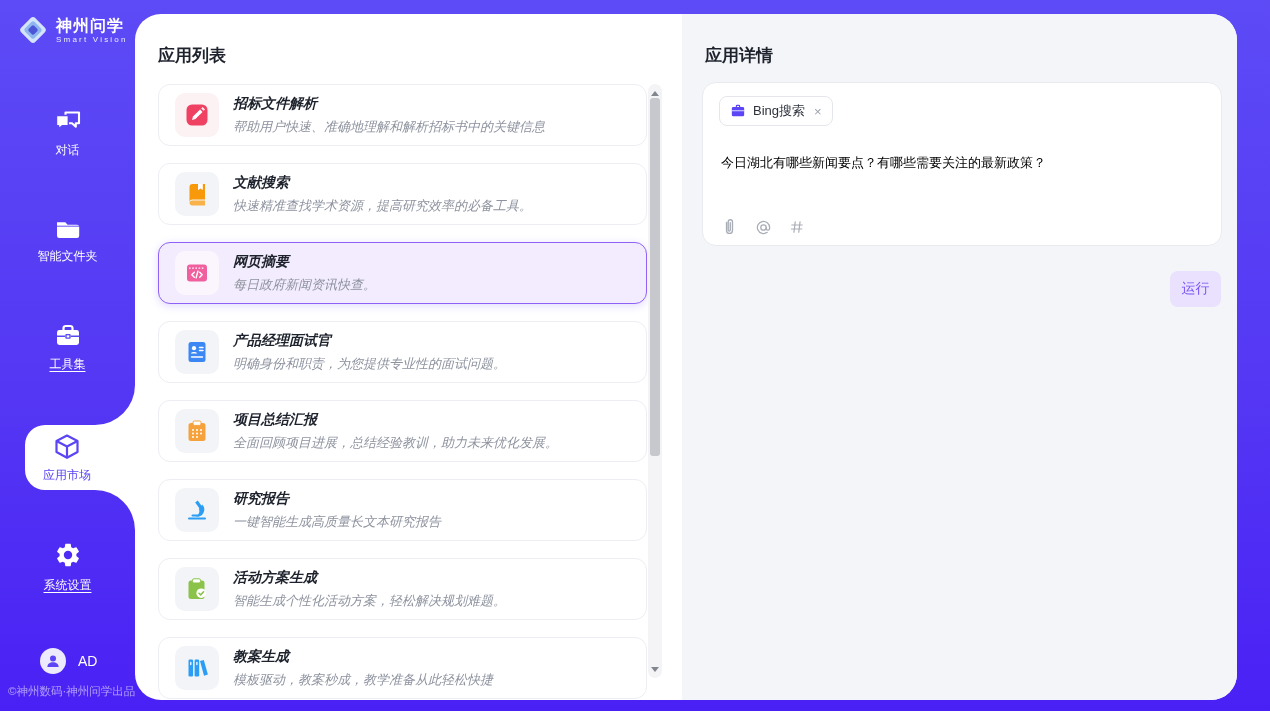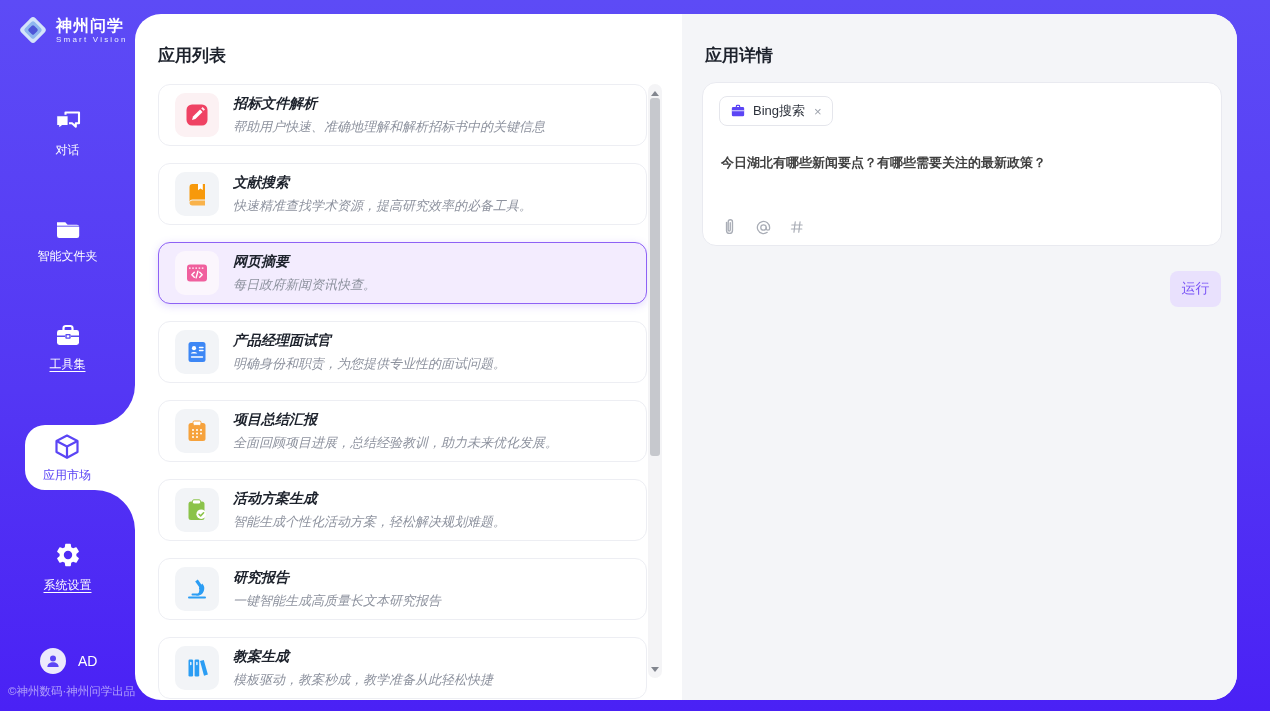--- a/index.html
+++ b/index.html
@@ -83,21 +83,21 @@
   }
   .chip {
     position:absolute; left:16px; top:13px; height:30px; display:inline-flex;
     align-items:center; gap:7px; padding:0 10px; border:1px solid #e5e6ec;
     border-radius:8px; background:#fff; font-size:13px; color:#2c313b; cursor:default;
   }
   .chip-icon { display:flex; align-items:center; }
   .chip-close { color:#9da2ac; font-size:13px; margin-left:2px; cursor:pointer; }
   .query {
     position:absolute; left:18px; top:70px; right:18px; font-size:13px;
-    color:#404040; line-height:1.55;font-weight:bold;
+    color:#000000; line-height:1.55;
   }
   .composer-icons {
     position:absolute; left:18px; top:134px; display:flex; gap:17px; align-items:center;
   }
   .composer-icons .cicon { display:flex; align-items:center; cursor:pointer; }
   .run-btn {
     position:absolute; right:16px; top:257px; width:51px; height:36px;
     background:#e9e1fd; color:#7a55f7; font-size:14px; border-radius:8px;
     display:flex; align-items:center; justify-content:center; cursor:pointer;
   }
@@ -267,44 +267,44 @@
             </g>
           </svg>
         </span>
         <span class="card-text">
           <span class="card-name">项目总结汇报</span>
           <span class="card-desc">全面回顾项目进展，总结经验教训，助力未来优化发展。</span>
         </span>
       </div>
       <div class="card">
         <span class="card-icon">
-          <svg width="24" height="24" viewBox="0 0 24 24">
-            <rect x="3.5" y="3.5" width="16" height="18.5" rx="2.5" fill="#8bc34a"></rect>
-            <rect x="7.5" y="1.8" width="8" height="4.2" rx="1.4" fill="#fff" stroke="#8bc34a"></rect>
-            <circle cx="16.2" cy="16.2" r="4.8" fill="#fff"></circle>
-            <path d="M14 16.3l1.6 1.6 3-3.1" fill="none" stroke="#8bc34a" stroke-width="1.6" stroke-linecap="round" stroke-linejoin="round"></path>
-          </svg>
-        </span>
-        <span class="card-text">
-          <span class="card-name">活动方案生成</span>
-          <span class="card-desc">智能生成个性化活动方案，轻松解决规划难题。</span>
-        </span>
-      </div>
-      <div class="card">
-        <span class="card-icon">
           <svg width="24" height="24" viewBox="0 0 24 24" fill="#2b9df4">
             <path d="M12.8 2.6l4.9 6.8-2.6 1.9-4.9-6.8z"></path>
             <path d="M13.9 10.9a5.6 5.6 0 01-3 7.4 7 7 0 007.8-4.1 7 7 0 00-1.5-7.6z"></path>
             <rect x="3" y="19.5" width="18" height="2" rx="1"></rect>
             <rect x="6.5" y="16.5" width="8" height="2" rx="1"></rect>
           </svg>
         </span>
         <span class="card-text">
           <span class="card-name">研究报告</span>
           <span class="card-desc">一键智能生成高质量长文本研究报告</span>
+        </span>
+      </div>
+      <div class="card">
+        <span class="card-icon">
+          <svg width="24" height="24" viewBox="0 0 24 24">
+            <rect x="3.5" y="3.5" width="16" height="18.5" rx="2.5" fill="#8bc34a"></rect>
+            <rect x="7.5" y="1.8" width="8" height="4.2" rx="1.4" fill="#fff" stroke="#8bc34a"></rect>
+            <circle cx="16.2" cy="16.2" r="4.8" fill="#fff"></circle>
+            <path d="M14 16.3l1.6 1.6 3-3.1" fill="none" stroke="#8bc34a" stroke-width="1.6" stroke-linecap="round" stroke-linejoin="round"></path>
+          </svg>
+        </span>
+        <span class="card-text">
+          <span class="card-name">活动方案生成</span>
+          <span class="card-desc">智能生成个性化活动方案，轻松解决规划难题。</span>
         </span>
       </div>
       <div class="card">
         <span class="card-icon">
           <svg width="24" height="24" viewBox="0 0 24 24" fill="#2b9df4">
             <rect x="3.5" y="3.5" width="4.6" height="17" rx="1.2"></rect>
             <rect x="9.6" y="3.5" width="4.6" height="17" rx="1.2"></rect>
             <path d="M15 5l3.8-1.1 4.1 14.6-3.9 1.2z"></path>
             <path d="M5.8 6.5v2M11.9 6.5v2" stroke="#fff" stroke-width="1.3" stroke-linecap="round"></path>
           </svg>

